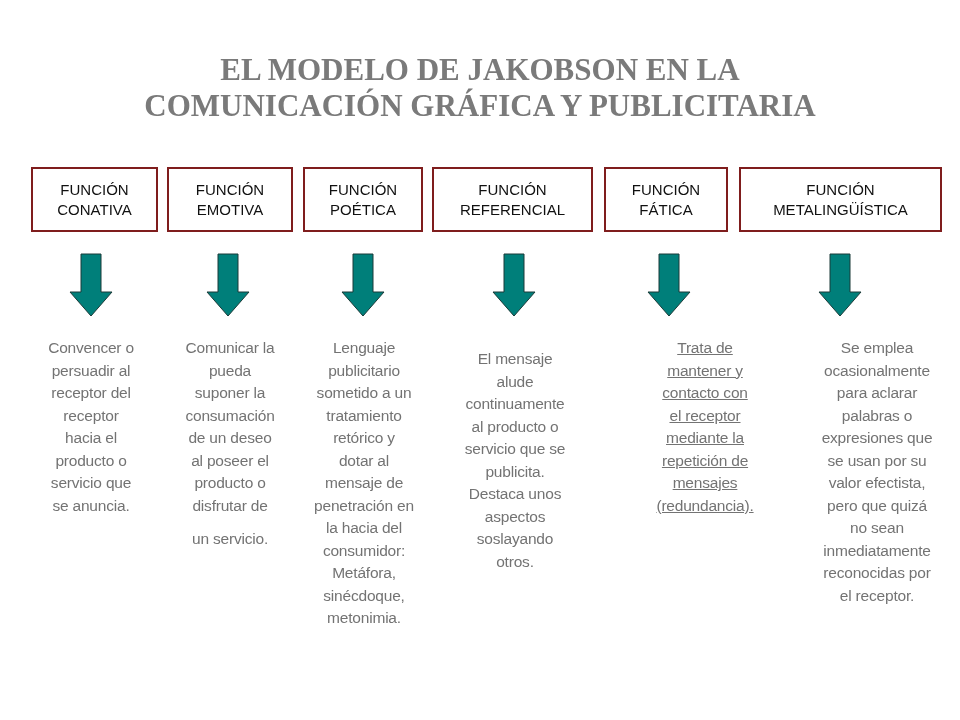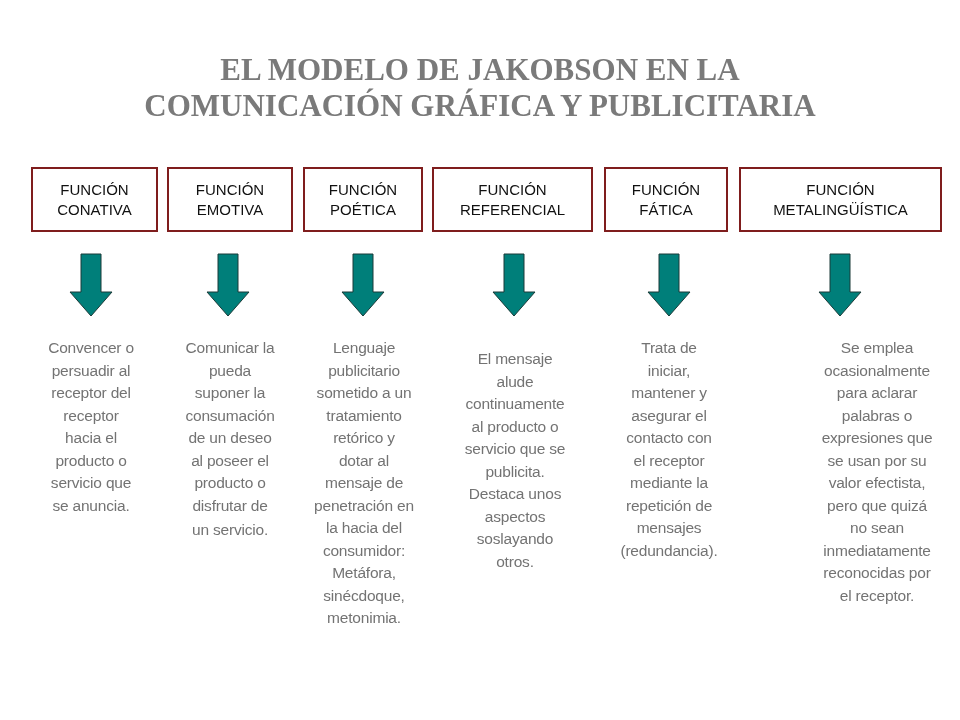--- a/index.html
+++ b/index.html
@@ -74,21 +74,21 @@
 </div>
 <div class="desc" style="left:166px;width:128px;">
   <div>Comunicar la</div>
   <div>pueda</div>
   <div>suponer la</div>
   <div>consumación</div>
   <div>de un deseo</div>
   <div>al poseer el</div>
   <div>producto o</div>
   <div>disfrutar de</div>
-  <div style="margin-top:2px;">un servicio.</div>
+  <div style="margin-top:11px;">un servicio.</div>
 </div>
 <div class="desc" style="left:300px;width:128px;">
   <div>Lenguaje</div>
   <div>publicitario</div>
   <div>sometido a un</div>
   <div>tratamiento</div>
   <div>retórico y</div>
   <div>dotar al</div>
   <div>mensaje de</div>
   <div>penetración en</div>
@@ -103,25 +103,23 @@
   <div>alude</div>
   <div>continuamente</div>
   <div>al producto o</div>
   <div>servicio que se</div>
   <div>publicita.</div>
   <div>Destaca unos</div>
   <div>aspectos</div>
   <div>soslayando</div>
   <div>otros.</div>
 </div>
-<div class="desc" style="left:604px;width:130px;">
+<div class="desc" style="left:640px;width:130px;text-decoration:underline;">
   <div>Trata de</div>
-  <div>iniciar,</div>
   <div>mantener y</div>
-  <div>asegurar el</div>
   <div>contacto con</div>
   <div>el receptor</div>
   <div>mediante la</div>
   <div>repetición de</div>
   <div>mensajes</div>
   <div>(redundancia).</div>
 </div>
 <div class="desc" style="left:804px;width:146px;">
   <div>Se emplea</div>
   <div>ocasionalmente</div>

